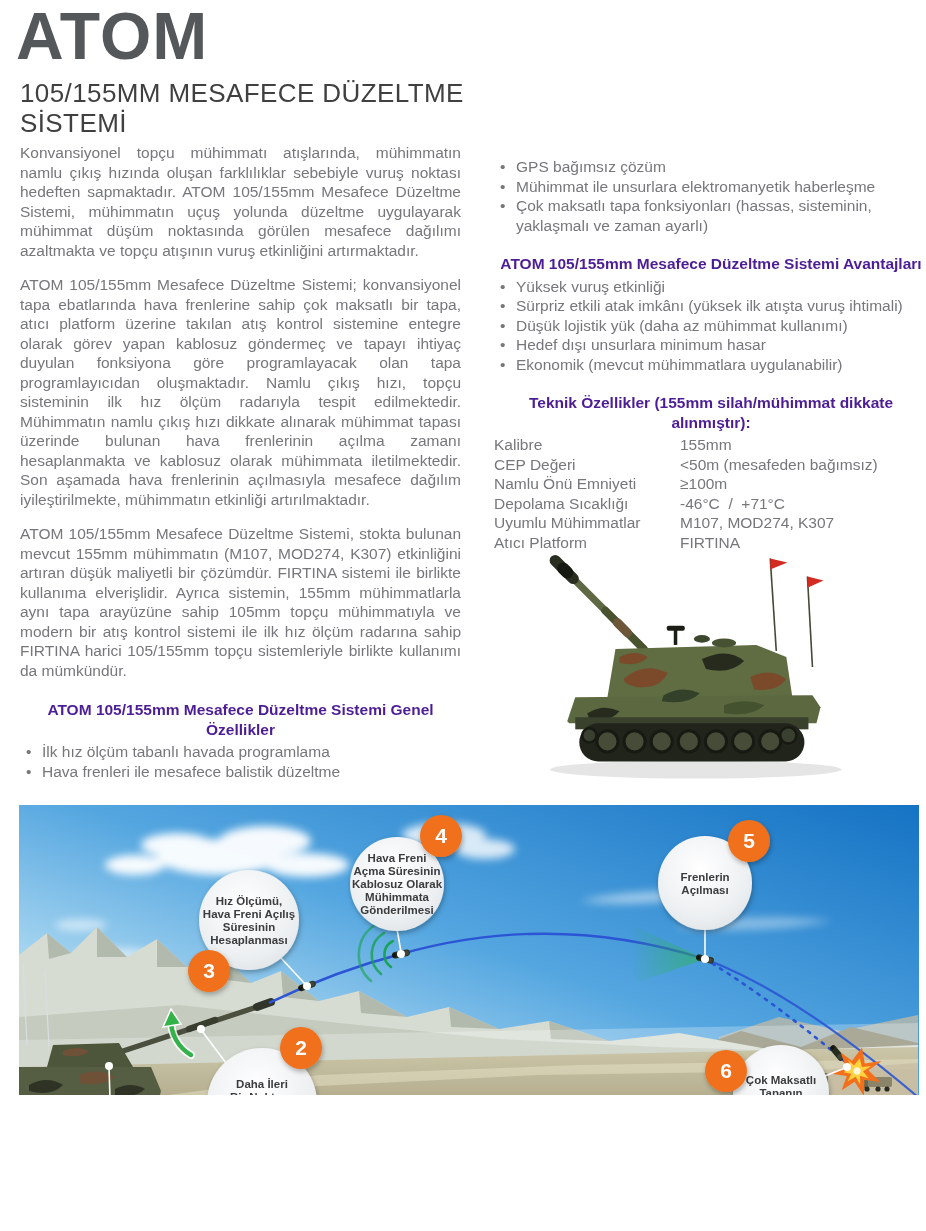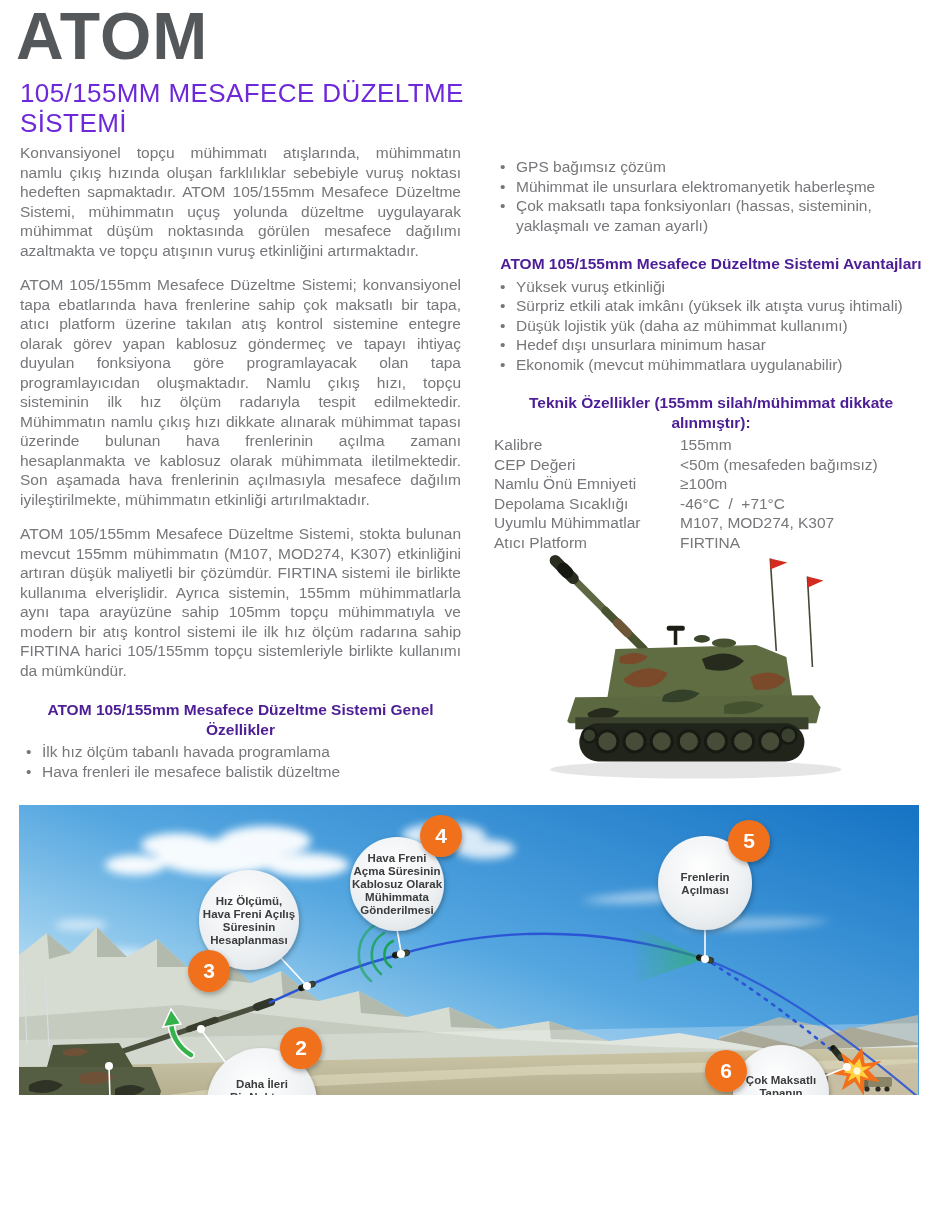--- a/index.html
+++ b/index.html
@@ -1,21 +1,21 @@
 <!DOCTYPE html>
 <html><head>
 <meta charset="utf-8">
 <style>
   html,body{margin:0;padding:0;background:#fff;}
   .page{position:relative;width:926px;height:1095px;background:#fff;
         font-family:"Liberation Sans",sans-serif;overflow:hidden;}
   .title{position:absolute;left:16px;top:0px;font-size:66px;font-weight:bold;
          color:#55585A;letter-spacing:1px;line-height:72px;}
   .subtitle{position:absolute;left:20px;top:78px;font-size:26px;line-height:30px;
-            color:#6d28d9;letter-spacing:.4px;}
+            color:#404040;letter-spacing:.4px;}
   .col-left{position:absolute;left:20px;top:143px;width:441px;font-size:15.5px;
             line-height:19.5px;color:#76777A;text-align:justify;}
   .col-left p{margin:0 0 15px 0;}
   .h-bold{font-weight:bold;color:#4c1d95;margin:20px 0 3px 0;text-align:center;}
   ul.blt{list-style:none;margin:0;padding:0;text-align:left;}
   ul.blt li{position:relative;padding-left:22px;margin:0;}
   ul.blt li::before{content:"•";position:absolute;left:6px;top:0;color:#76777A;}
   .col-right{position:absolute;left:488px;top:157px;width:434px;font-size:15.5px;
              line-height:19.5px;color:#76777A;margin-left:6px;}
   .col-right .h-bold{margin:19px 0 3px 0;}

